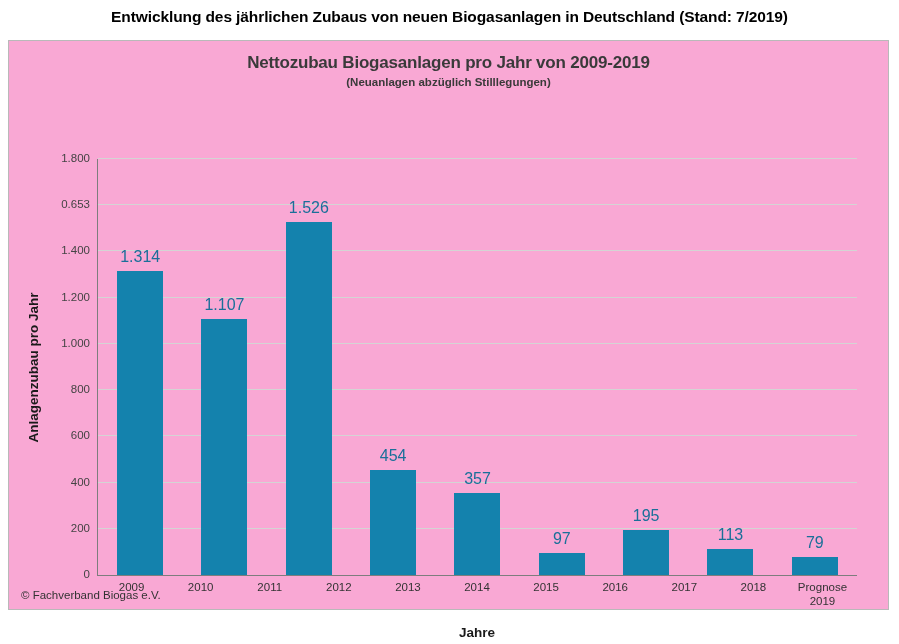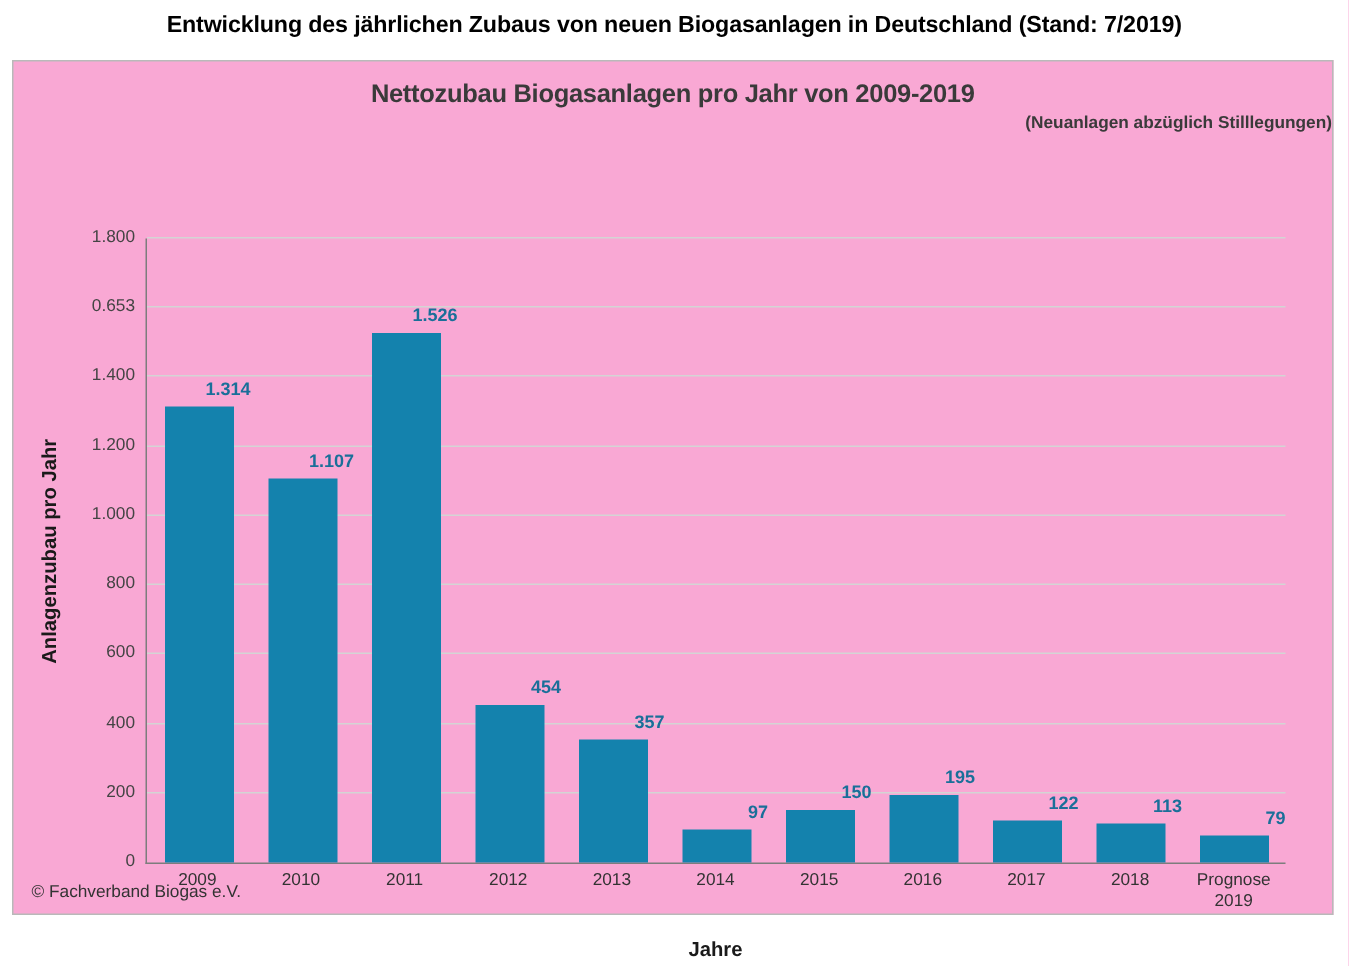--- a/index.html
+++ b/index.html
@@ -37,21 +37,21 @@
 
   #chart-title {
     text-align: center;
     font-size: 17px;
     font-weight: bold;
     color: #3a3a3a;
     padding-top: 12px;
     letter-spacing: -0.2px;
   }
   #chart-subtitle {
-    text-align: right;
+    text-align: center;
     font-size: 11.5px;
     font-weight: bold;
     color: #3a3a3a;
     padding-top: 3px;
   }
 
   
   #plot-area {
     position: absolute;
     left: 88px;
@@ -117,23 +117,23 @@
     justify-content: center;
   }
   .bar {
     width: 46px;
     background: #1482ad;
   }
   .bar-value {
     position: absolute;
     left: 0;
     width: 100%;
-    text-align: right;
-    font-size: 12px;
-    font-weight: bold;
+    text-align: center;
+    font-size: 16px;
+    font-weight: normal;
     color: #1a6f99;
   }
 
   #x-labels {
     position: absolute;
     left: 88px;
     top: 539px;
     width: 760px;
     display: flex;
   }
@@ -230,32 +230,24 @@
         </div>
         <div class="bar-slot">
           <div class="bar" style="height: 82.5067px; background: rgb(20, 130, 173);"></div>
           <div class="bar-value" style="color: rgb(26, 111, 153); bottom: 87.5067px;">357</div>
         </div>
         <div class="bar-slot">
           <div class="bar" style="height: 22.4178px; background: rgb(20, 130, 173);"></div>
           <div class="bar-value" style="color: rgb(26, 111, 153); bottom: 27.4178px;">97</div>
         </div>
         <div class="bar-slot">
-          <div class="bar" style="height: 34.6667px; background: rgb(20, 130, 173);"></div>
-          <div class="bar-value" style="color: rgb(26, 111, 153); bottom: 39.6667px;">150</div>
-        </div>
-        <div class="bar-slot">
           <div class="bar" style="height: 45.0667px; background: rgb(20, 130, 173);"></div>
           <div class="bar-value" style="color: rgb(26, 111, 153); bottom: 50.0667px;">195</div>
         </div>
         <div class="bar-slot">
-          <div class="bar" style="height: 28.1956px; background: rgb(20, 130, 173);"></div>
-          <div class="bar-value" style="color: rgb(26, 111, 153); bottom: 33.1956px;">122</div>
-        </div>
-        <div class="bar-slot">
           <div class="bar" style="height: 26.1156px; background: rgb(20, 130, 173);"></div>
           <div class="bar-value" style="color: rgb(26, 111, 153); bottom: 31.1156px;">113</div>
         </div>
         <div class="bar-slot">
           <div class="bar" style="height: 18.2578px; background: rgb(20, 130, 173);"></div>
           <div class="bar-value" style="color: rgb(26, 111, 153); bottom: 23.2578px;">79</div>
         </div>
       </div>
   </div>
 

